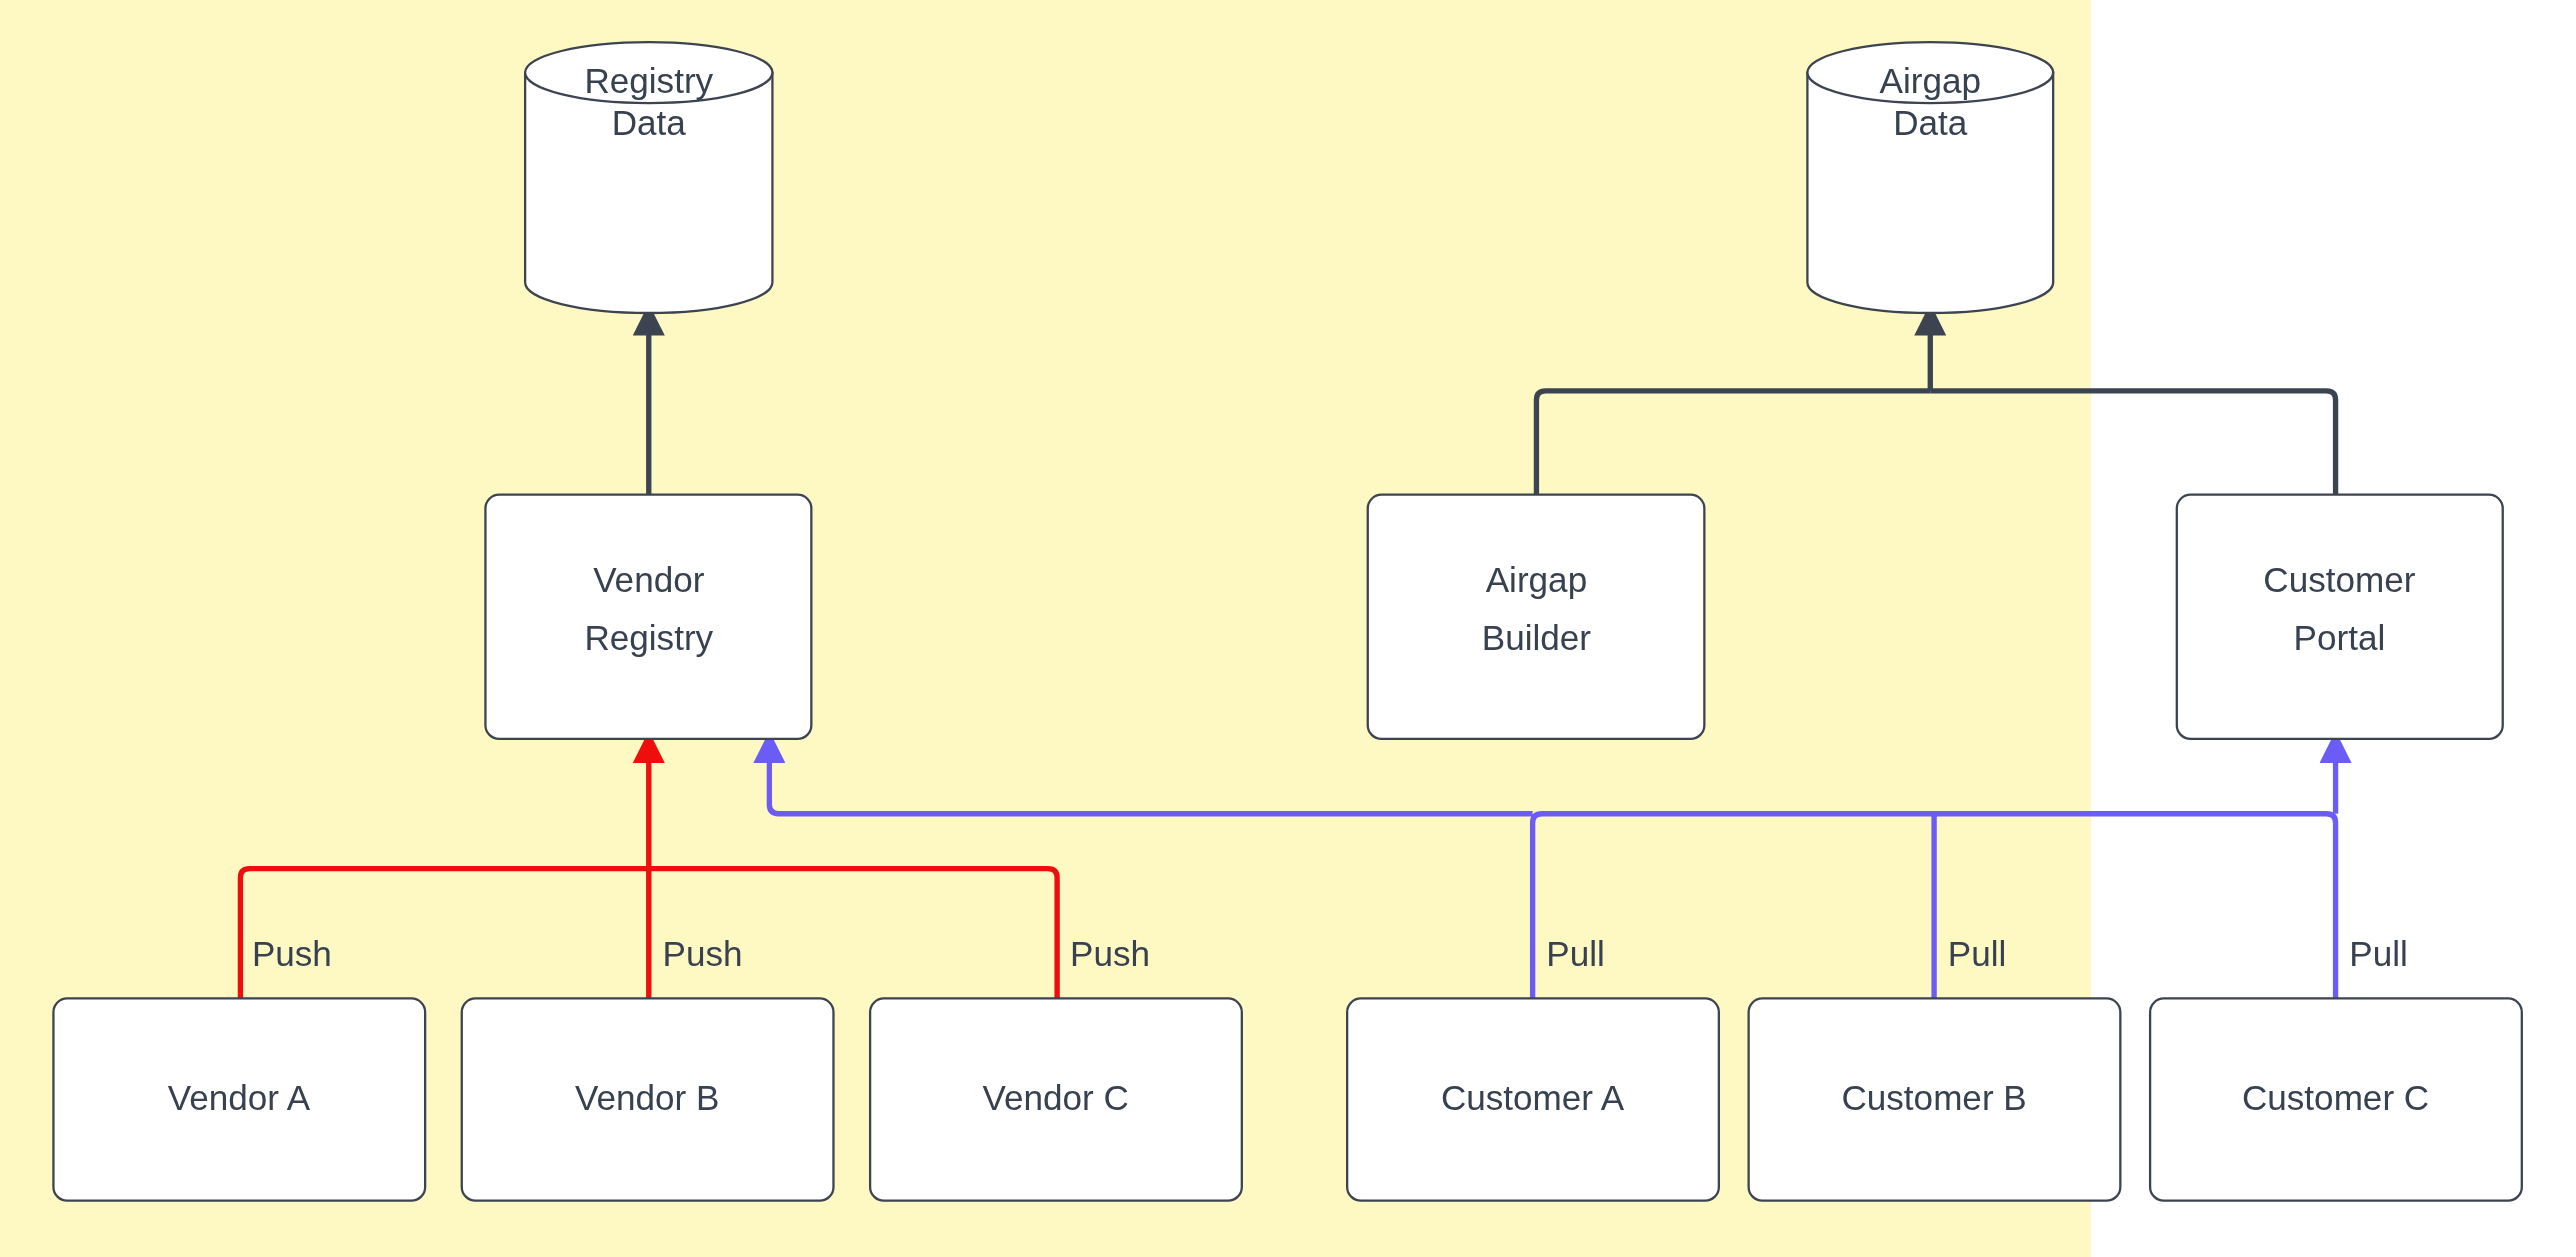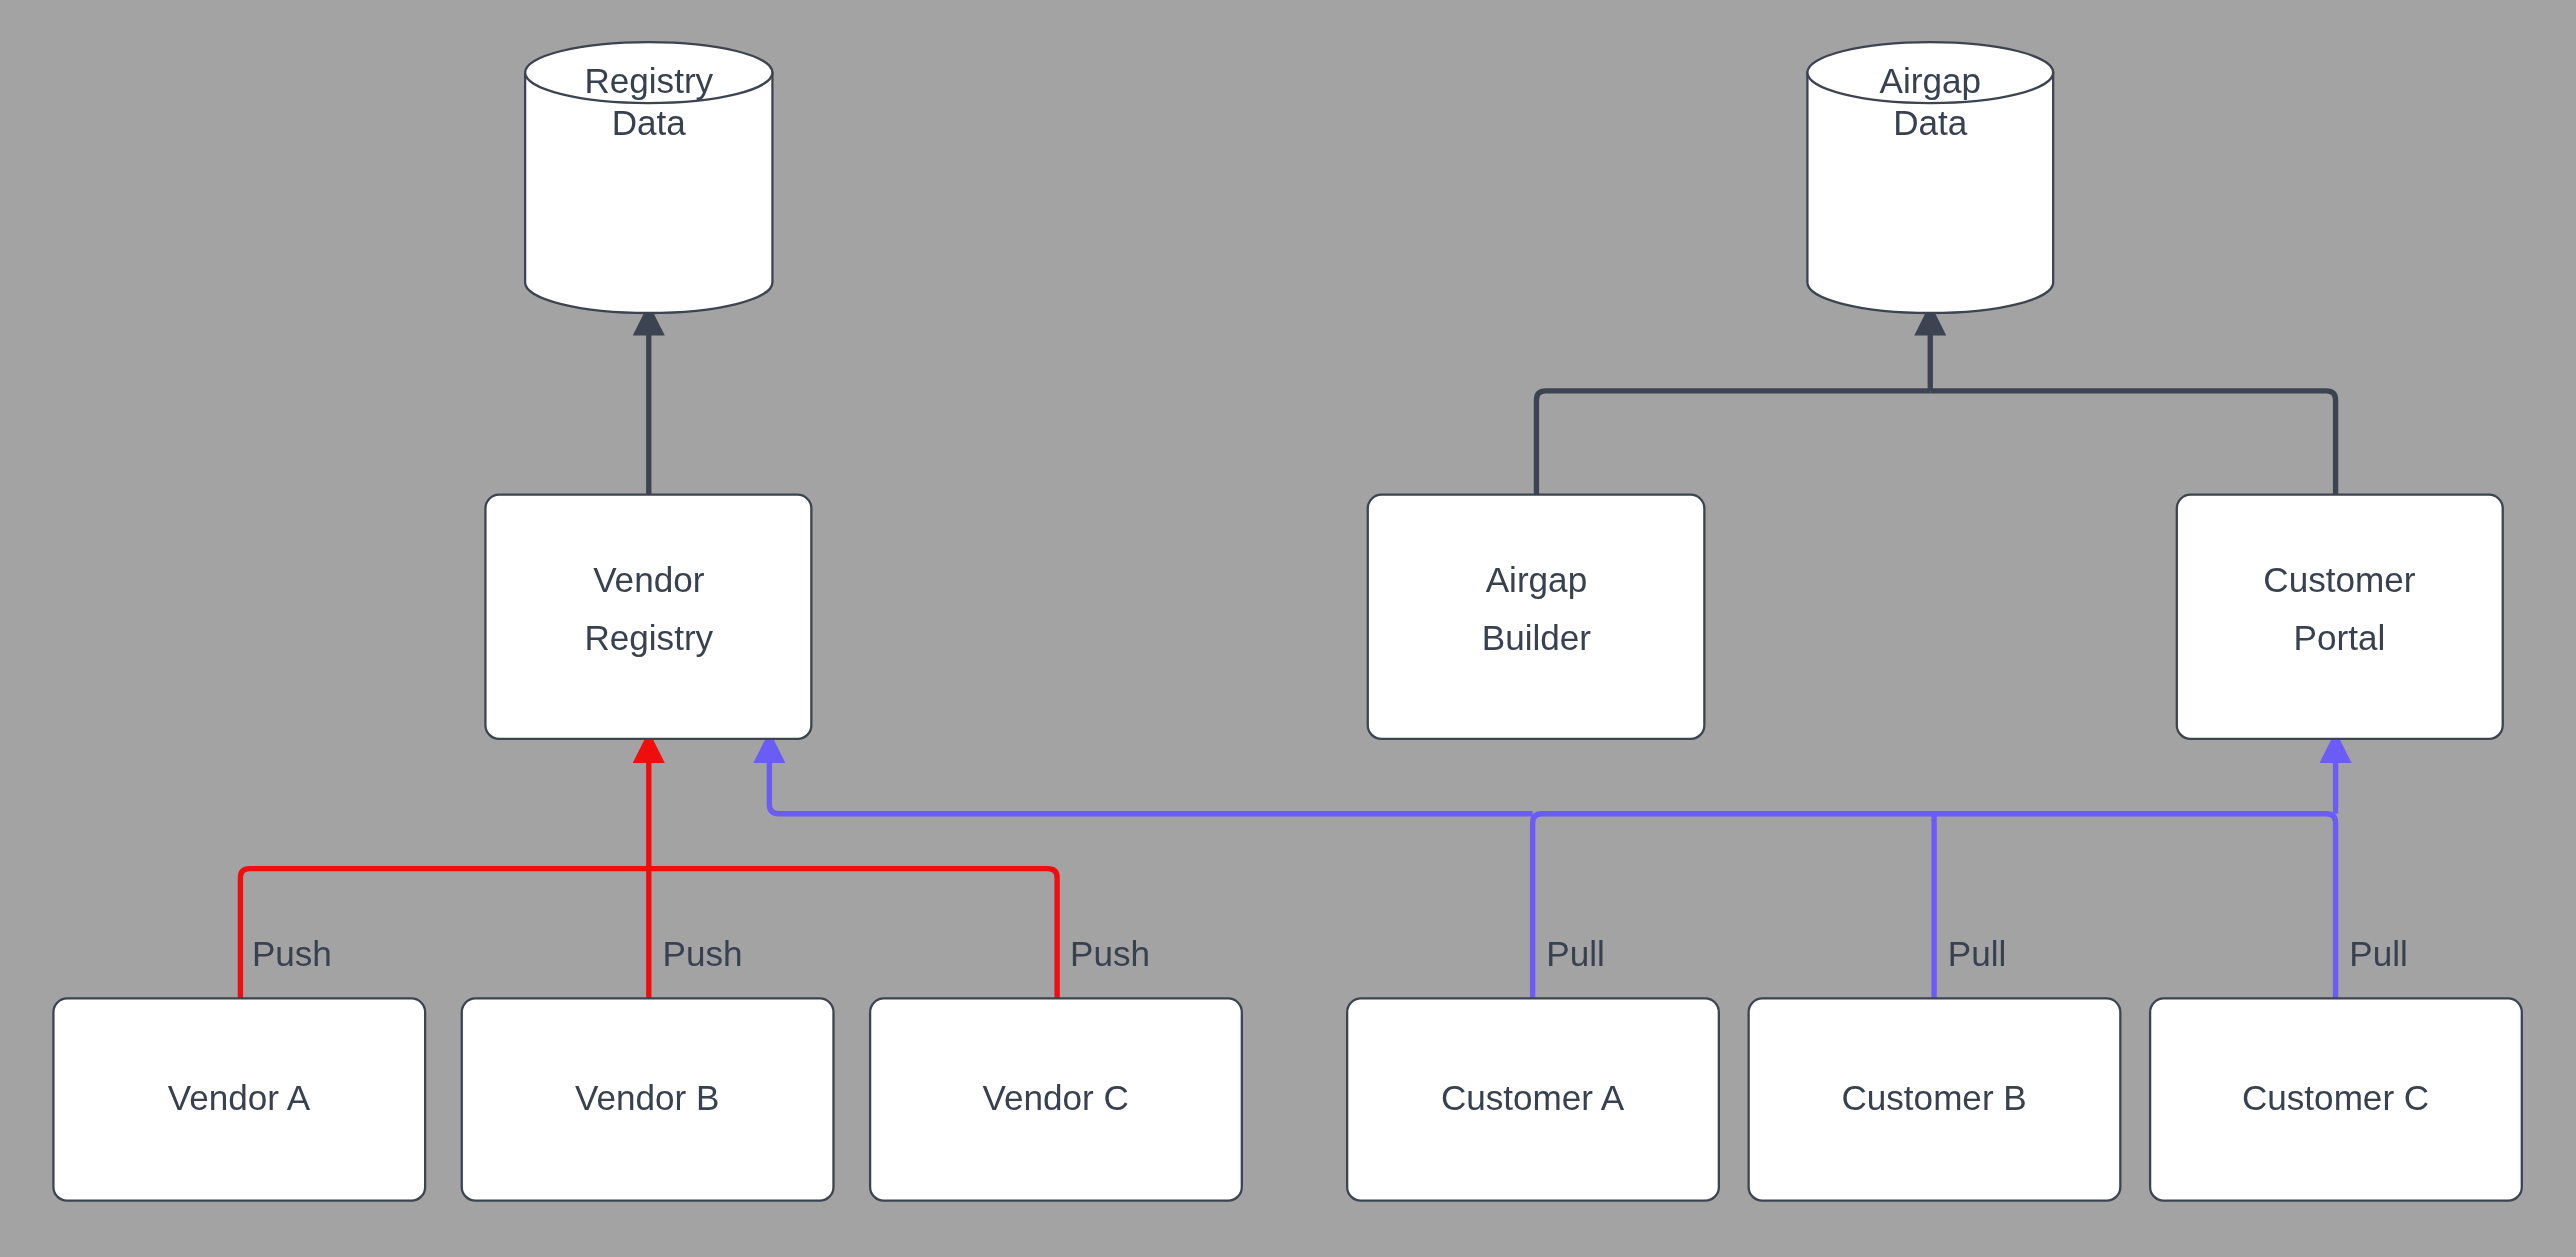--- a/index.html
+++ b/index.html
@@ -8,23 +8,23 @@
     background: #ffffff;
   }
   body {
     width: 2576px;
     height: 1258px;
     font-family: "Liberation Sans", sans-serif;
     overflow: hidden;
   }
   #diagram-root {
     position: relative;
-    width: 2576px;
+    width: 2091px;
     height: 1258px;
-    background: #a3a3a3;
+    background: #fef9c3;
   }
   svg.canvas {
     position: absolute;
     top: 0;
     left: 0;
     width: 2576px;
     height: 1258px;
     display: block;
   }
   .node-shape {

